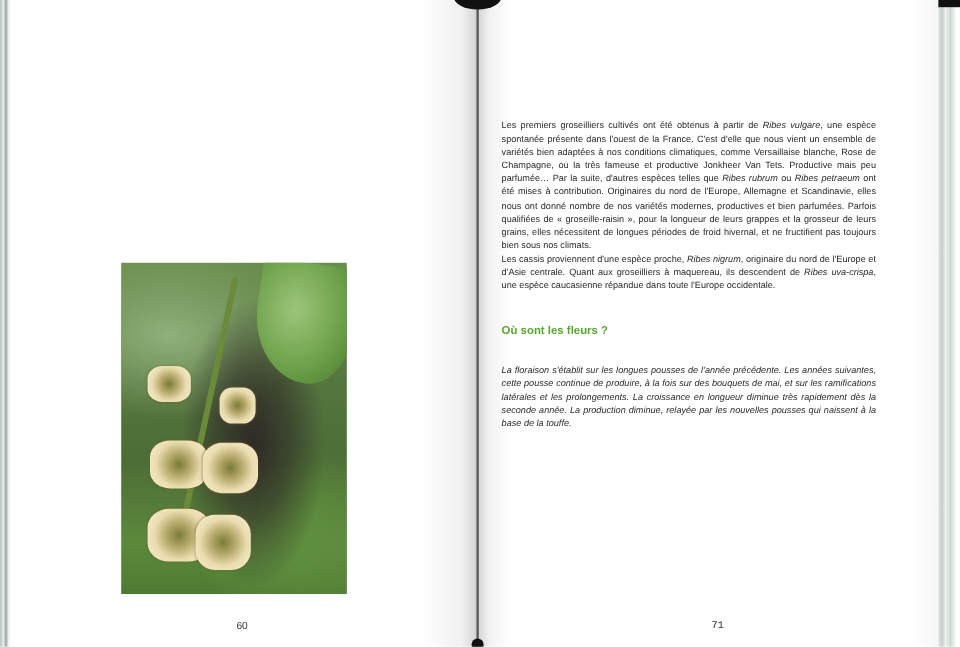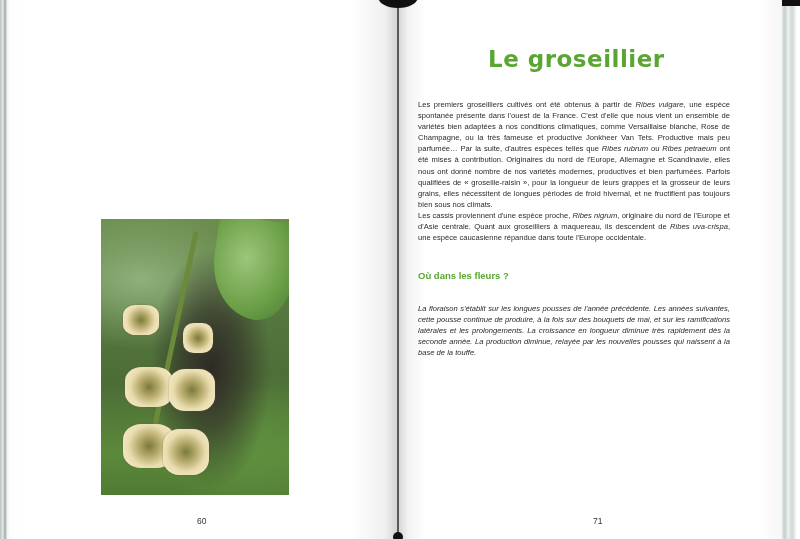--- a/index.html
+++ b/index.html
@@ -86,21 +86,21 @@
   .heading {
     position: absolute; left: 418px; top: 270px;
     font-family: "Liberation Sans", sans-serif; font-size: 9.5px; font-weight: bold;
     color: #5aa632;
   }
   .pagenum {
     position: absolute; top: 516px; font-size: 8.5px; color: #333;
     font-family: "Liberation Sans", sans-serif;
   }
   .pn-left { left: 197px; }
-  .pn-right { left: 593px; }
+  .pn-right { left: 593px; font-family: Liberation Mono, monospace; }
   i { font-style: italic; }
 </style>
 </head>
 <body>
 
 <div class="spread">
 
   <div class="page-left"></div>
   <div class="left-edge"></div>
 
@@ -115,23 +115,22 @@
     <div class="stem"></div>
     <div class="leaf"></div>
     <div class="flower" style="left:22px;top:86px;width:36px;height:30px;"></div>
     <div class="flower" style="left:82px;top:104px;width:30px;height:30px;"></div>
     <div class="flower" style="left:24px;top:148px;width:48px;height:40px;"></div>
     <div class="flower" style="left:68px;top:150px;width:46px;height:42px;"></div>
     <div class="flower" style="left:22px;top:205px;width:52px;height:44px;"></div>
     <div class="flower" style="left:62px;top:210px;width:46px;height:46px;"></div>
   </div>
 
-  <div class="title">Le groseillier</div>
 
   <p class="body p1"><span>Les premiers groseilliers cultivés ont été obtenus à partir de </span><i>Ribes vulgare</i><span>, une espèce spontanée présente dans l'ouest de la France. C'est d'elle que nous vient un ensemble de variétés bien adaptées à nos conditions climatiques, comme Versaillaise blanche, Rose de Champagne, ou la très fameuse et productive Jonkheer Van Tets. Productive mais peu parfumée… Par la suite, d'autres espèces telles que </span><i>Ribes rubrum</i><span> ou </span><i>Ribes petraeum</i><span> ont été mises à contribution. Originaires du nord de l'Europe, Allemagne et Scandinavie, elles nous ont donné nombre de nos variétés modernes, productives et bien parfumées. Parfois qualifiées de « groseille-raisin », pour la longueur de leurs grappes et la grosseur de leurs grains, elles nécessitent de longues périodes de froid hivernal, et ne fructifient pas toujours bien sous nos climats.</span><br><span>Les cassis proviennent d'une espèce proche, </span><i>Ribes nigrum</i><span>, originaire du nord de l'Europe et d'Asie centrale. Quant aux groseilliers à maquereau, ils descendent de </span><i>Ribes uva-crispa</i><span>, une espèce caucasienne répandue dans toute l'Europe occidentale.</span></p>
 
-  <div class="heading">Où dans les fleurs ?</div>
+  <div class="heading">Où sont les fleurs ?</div>
 
   <p class="body p2">La floraison s'établit sur les longues pousses de l'année précédente. Les années suivantes, cette pousse continue de produire, à la fois sur des bouquets de mai, et sur les ramifications latérales et les prolongements. La croissance en longueur diminue très rapidement dès la seconde année. La production diminue, relayée par les nouvelles pousses qui naissent à la base de la touffe.</p>
 
   <div class="pagenum pn-left">60</div>
   <div class="pagenum pn-right">71</div>
 </div>
 
 </body></html>

